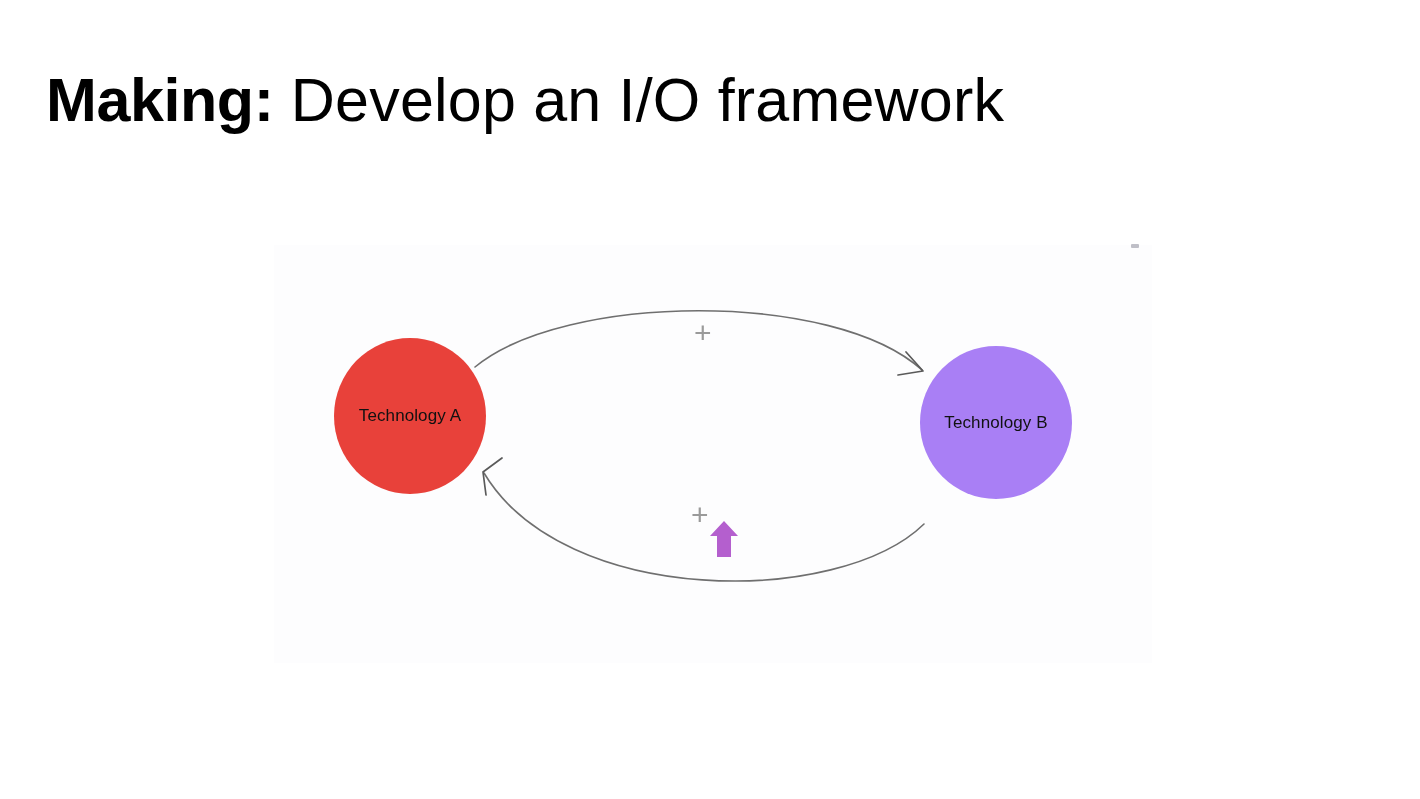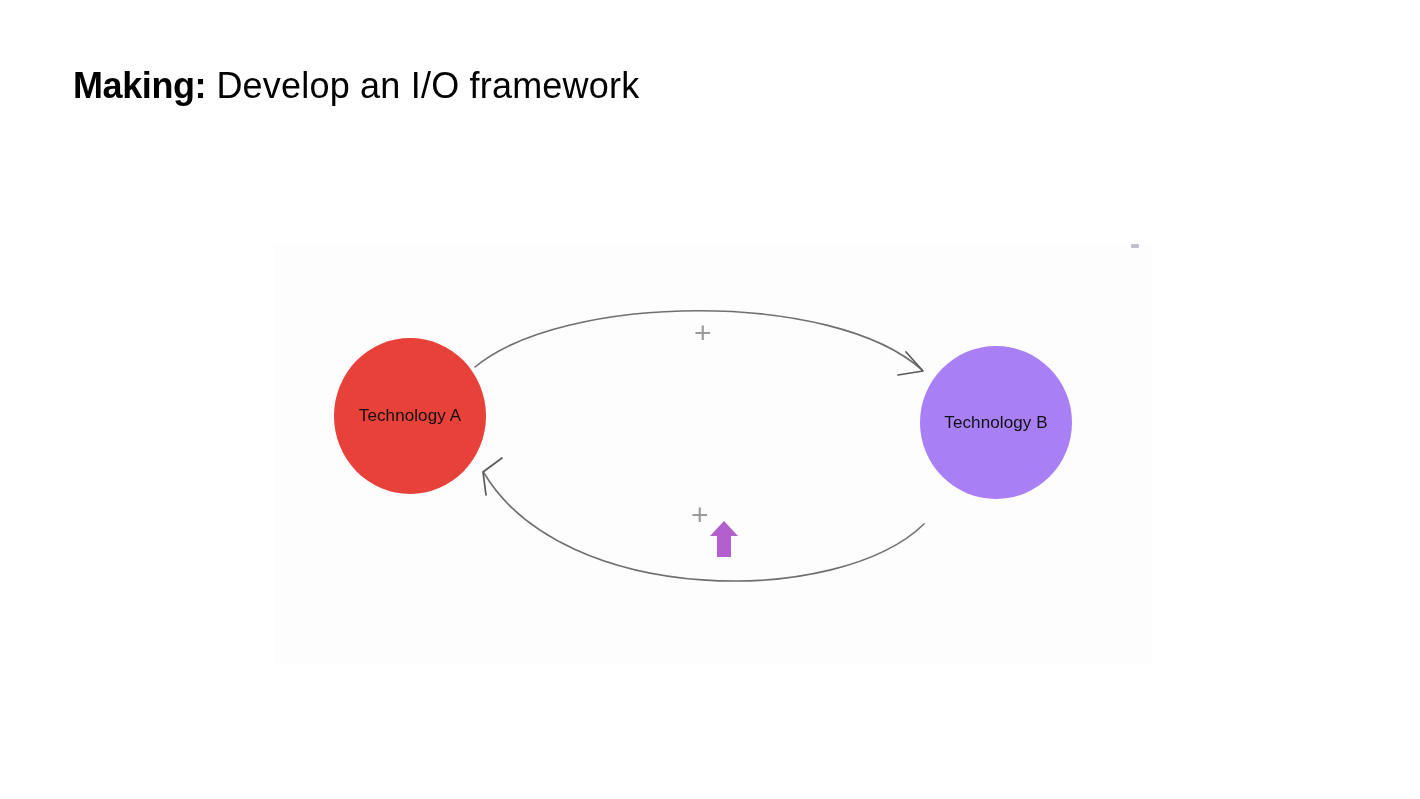--- a/index.html
+++ b/index.html
@@ -13,23 +13,23 @@
     height: 799px;
     position: relative;
     overflow: hidden;
     font-family: "Liberation Sans", sans-serif;
     -webkit-font-smoothing: antialiased;
   }
 
   
   #slide-title {
     position: absolute;
-    left: 73px;
+    left: 46px;
     top: 66px;
-    font-size: 36px;
+    font-size: 61px;
     line-height: 1.12;
     color: #000000;
     white-space: nowrap;
     letter-spacing: -0.4px;
   }
   #slide-title .title-bold {
     font-weight: 700;
   }
   #slide-title .title-regular {
     font-weight: 400;

